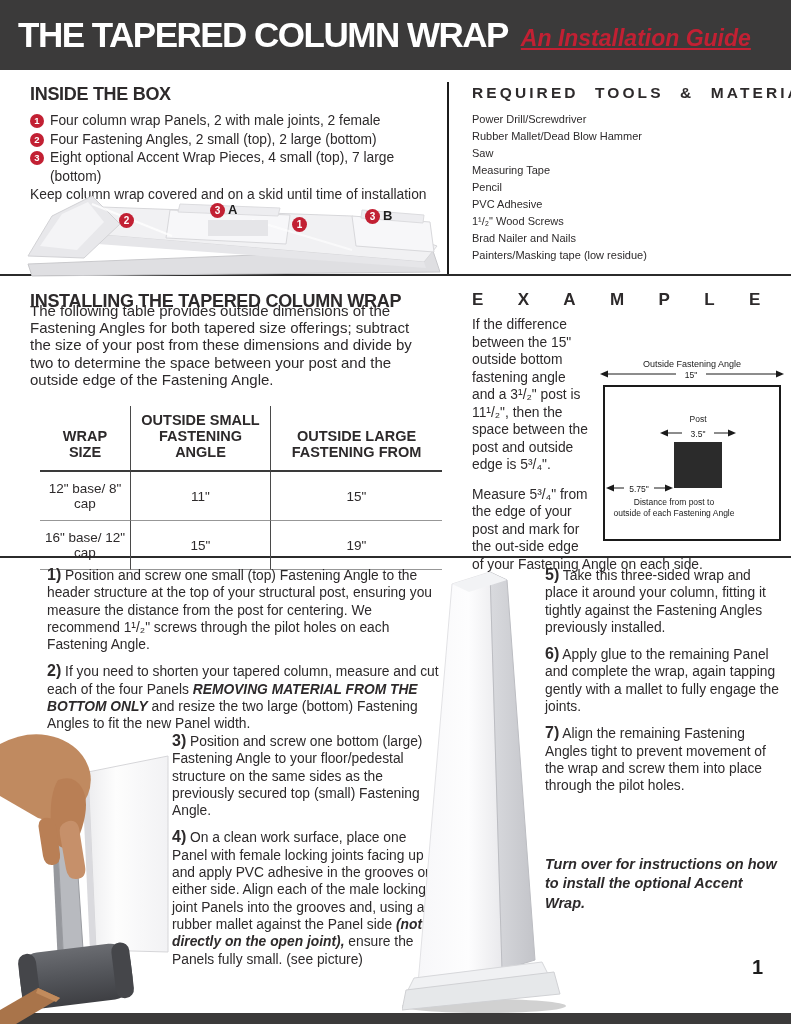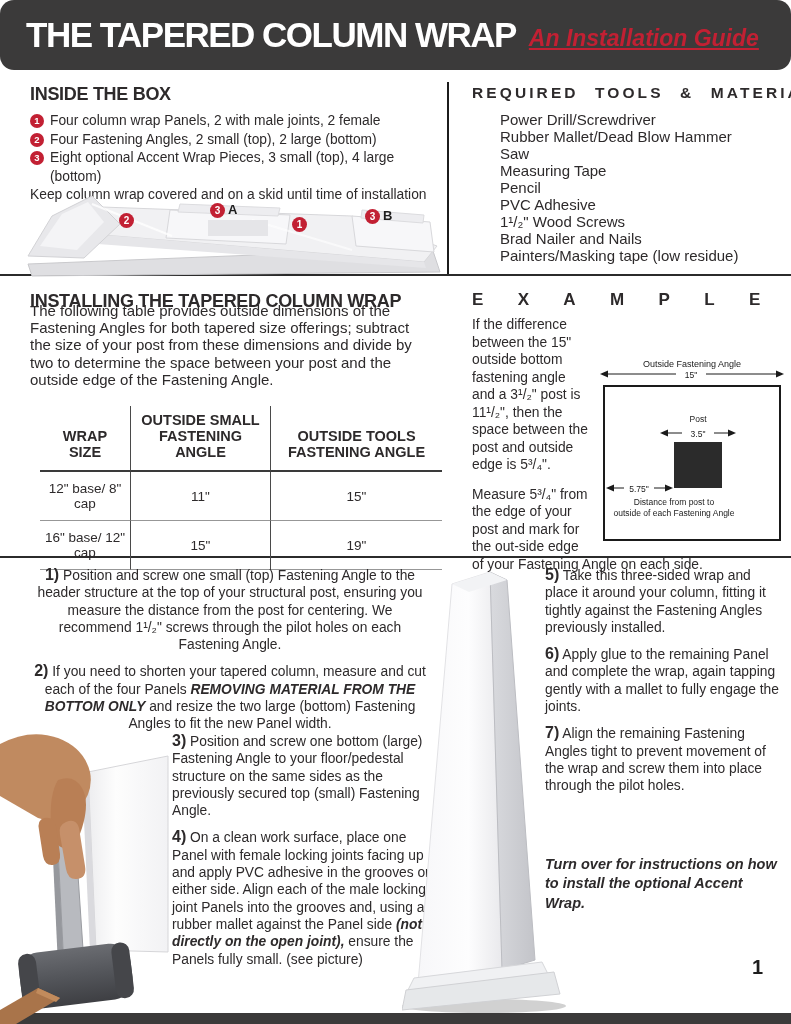--- a/index.html
+++ b/index.html
@@ -6,21 +6,21 @@
   html,body { margin:0; padding:0; background:#ffffff; }
   .page {
     position:relative; width:791px; height:1024px; margin:0 auto;
     background:#ffffff; overflow:hidden;
     font-family:"Liberation Sans", sans-serif; color:#2d2a2b;
     -webkit-font-smoothing:antialiased;
   }
   
   .topbar {
     position:absolute; left:0; top:0; width:791px; height:70px;
-    background:#3b3a3a; display:flex; align-items:center; padding-left:26px;border-radius:14px;
+    background:#3b3a3a; display:flex; align-items:center; padding-left:18px;
   }
   .title {
     color:#ffffff; font-weight:bold; font-size:35px; letter-spacing:-1.5px;
     font-stretch:condensed; white-space:nowrap;
   }
   .subtitle {
     color:#c22033; font-weight:bold; font-style:italic; font-size:23px;
     margin-left:13px; margin-top:6px; white-space:nowrap;text-decoration:underline;
   }
   
@@ -42,40 +42,40 @@
     text-align:center; line-height:14px; margin:2px 6px 0 0;
   }
   .box-note { font-size:13.8px; line-height:18.5px; }
   .product-wrap { position:absolute; left:22px; top:184px; width:424px; height:94px; }
   .callout { position:absolute; display:flex; align-items:flex-start; }
   .callout .badge { margin:0; width:15px; height:15px; line-height:15px; font-size:10px; }
   .callout .letter { font-weight:bold; font-size:13px; margin-left:3px; margin-top:-1px; color:#1d1d1d; }
   
   .tools-h { position:absolute; left:472px; top:84px; }
   .tools-list { position:absolute; left:472px; top:111px; width:310px; }
-  .tool { font-size:15px; line-height:17px;margin-left:28px; }
+  .tool { font-size:11px; line-height:17px; }
   
   .installing-h { position:absolute; left:30px; top:291px; }
   .intro { position:absolute; left:30px; top:302px; width:404px; font-size:15px; line-height:17.2px; }
   .tbl { position:absolute; left:40px; top:406px; display:grid; grid-template-columns:90px 140px 172px; }
   .hc {
     font-weight:bold; font-size:14.5px; font-stretch:condensed; text-align:center;
     line-height:16px; padding:6px 6px 10px; border-bottom:2px solid #3a3a3a;
     display:flex; align-items:flex-end; justify-content:center;
   }
   .bc { font-size:13.5px; text-align:center; line-height:15px; padding:9px 4px;
         border-bottom:1.5px solid #979797; display:flex; align-items:center; justify-content:center; }
   .bl { border-left:1.5px solid #4a4a4a; }
   
   .example-h { position:absolute; left:472px; top:290px; }
   .example-body { position:absolute; left:472px; top:316px; width:318px; font-size:13.8px; line-height:17.5px; }
   .example-body p { margin:0 0 12px 0; }
   .diagram { float:right; width:196px; height:196px; margin-top:42px; margin-left:6px; }
   
-  .steps12  { position:absolute; left:30px;  top:566px; width:400px;text-align:center; }
+  .steps12  { position:absolute; left:47px;  top:566px; width:400px; }
   .steps34  { position:absolute; left:172px; top:732px; width:270px; }
   .steps567 { position:absolute; left:545px; top:566px; width:240px; }
   .step { margin:0 0 9px 0; font-size:13.8px; line-height:17.3px; }
   .stepnum { font-weight:bold; font-size:16px; }
   .bi { font-weight:bold; font-style:italic; }
   .turn { font-weight:bold; font-style:italic; font-size:14.5px; line-height:19.5px; margin-top:60px; }
   .photo-wrap  { position:absolute; left:0px;   top:726px; width:170px; height:298px; }
   .column-wrap { position:absolute; left:402px; top:558px; width:180px; height:458px; }
   .pagenum { position:absolute; right:28px; top:956px; font-size:20px; font-weight:bold; color:#1d1d1d; }
   svg { display:block; }
@@ -101,21 +101,21 @@
     <div class="box-item">
       <span class="badge">1</span>
       <span>Four column wrap Panels, 2 with male joints, 2 female</span>
     </div>
     <div class="box-item">
       <span class="badge">2</span>
       <span>Four Fastening Angles, 2 small (top), 2 large (bottom)</span>
     </div>
     <div class="box-item">
       <span class="badge">3</span>
-      <span>Eight optional Accent Wrap Pieces, 3 small (top), 4 large (bottom)</span>
+      <span>Eight optional Accent Wrap Pieces, 4 small (top), 7 large (bottom)</span>
     </div>
     <div class="box-note">Keep column wrap covered and on a skid until time of installation</div>
   </div>
 
   <div class="product-wrap">
     <svg width="424" height="94" viewBox="0 0 424 94">
       <polygon points="6,80 410,64 418,88 10,92" fill="#dfdfe2" stroke="#c9c9cc" stroke-width="1"></polygon>
       <polygon points="52,22 330,32 415,62 402,78 46,48" fill="#f1f1f3" stroke="#d7d7da" stroke-width="1"></polygon>
       <polygon points="46,48 402,78 404,84 48,58" fill="#e6e6e9"></polygon>
       <polygon points="6,72 30,32 70,12 98,40 62,74" fill="#e8e8eb" stroke="#d2d2d5" stroke-width="1"></polygon>
@@ -158,21 +158,21 @@
     <div class="tool">Brad Nailer and Nails</div>
     <div class="tool">Painters/Masking tape (low residue)</div>
   </div>
 
   <div class="h1 installing-h">INSTALLING THE TAPERED COLUMN WRAP</div>
   <div class="intro">The following table provides outside dimensions of the Fastening Angles for both tapered size offerings; subtract the size of your post from these dimensions and divide by two to determine the space between your post and the outside edge of the Fastening Angle.</div>
 
   <div class="tbl">
     <div class="hc">WRAP SIZE</div>
     <div class="hc bl">OUTSIDE SMALL FASTENING ANGLE</div>
-    <div class="hc bl">OUTSIDE TOOLS FASTENING ANGLE</div>
+    <div class="hc bl">OUTSIDE LARGE FASTENING FROM</div>
     <div class="bc">12" base/ 8" cap</div>
     <div class="bc bl">11"</div>
     <div class="bc bl">15"</div>
     <div class="bc">16" base/ 12" cap</div>
     <div class="bc bl">15"</div>
     <div class="bc bl">19"</div>
   </div>
 
   <div class="h1 ex-h example-h">EXAMPLE</div>
   <div class="example-body">

